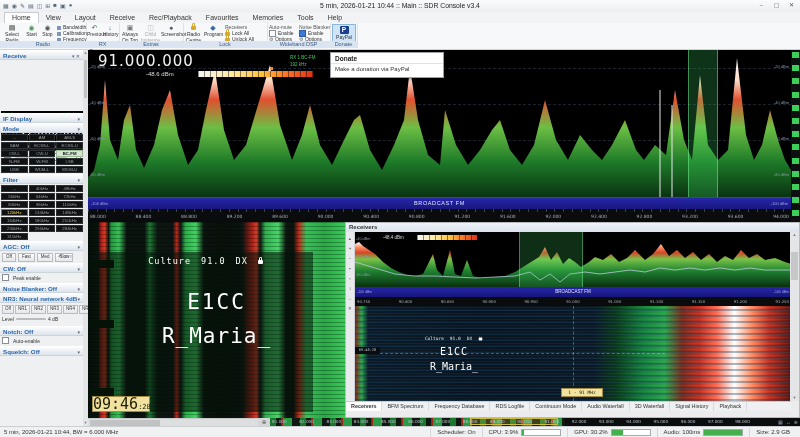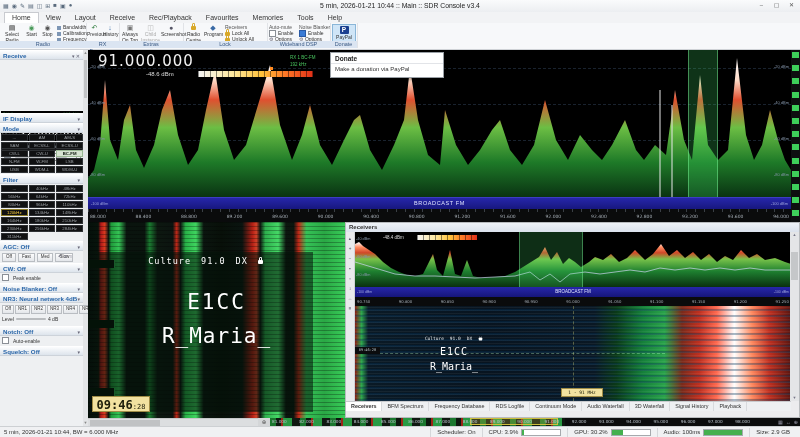--- a/index.html
+++ b/index.html
@@ -110,21 +110,21 @@
       #081009 52%,#0a1410 60%,#b42015 64%,#d04028 65.5%,#0d1710 67%,
       #2db04d 69%,#45d866 74%,#0c160f 77%,#0b150e 80%,#c22a18 82%,#35c257 85%,#2aa845 92%,#38cc58 100%);}
   #zwf .shade{position:absolute;left:10px;top:30px;width:215px;height:160px;background:rgba(3,18,9,.55);}
   #zrds{position:absolute;left:10px;top:34px;width:215px;display:flex;justify-content:center;gap:10px;
         color:#fff;font-size:8.5px;letter-spacing:1px;align-items:center;}
   #zps{position:absolute;left:0;top:68px;width:257px;text-align:center;color:#fff;font-size:21px;letter-spacing:2px;}
   #zpsname{position:absolute;left:0;top:102px;width:257px;text-align:center;color:#fff;font-size:21px;letter-spacing:1px;}
   .chip{position:absolute;left:0;width:26px;height:8px;background:#041208;border-right:1px solid #1a5a2a;}
   #zclock{position:absolute;left:4px;top:174px;width:58px;height:16px;background:#f2e2a0;border:1px solid #a08c46;
           box-sizing:border-box;color:#20200c;text-align:center;line-height:14px;}
-  #zclock .cm{font-size:12px;font-weight:bold;}
+  #zclock .cm{font-size:15px;font-weight:normal;}
   #zclock .cs{font-size:7px;}
 
   
   #recv{left:345px;top:222px;width:455px;height:196px;background:#ececee;border:1px solid #b8bbbe;box-sizing:border-box;}
   #rtitle{position:absolute;left:0;top:0;width:453px;height:9px;background:linear-gradient(#eff3f8,#dbe2ec);
           font-size:6px;font-weight:bold;color:#333;line-height:9px;padding-left:3px;box-sizing:border-box;}
   #rtools{position:absolute;left:0;top:9px;width:9px;height:169px;background:#e9eaec;border-right:1px solid #d0d2d5;
           display:flex;flex-direction:column;align-items:center;gap:5px;padding-top:4px;box-sizing:border-box;}
   #rtools span{font-size:4.5px;color:#556;line-height:5px;}
   #rspec{position:absolute;left:9px;top:9px;width:436px;height:55px;background:#000;overflow:hidden;}

